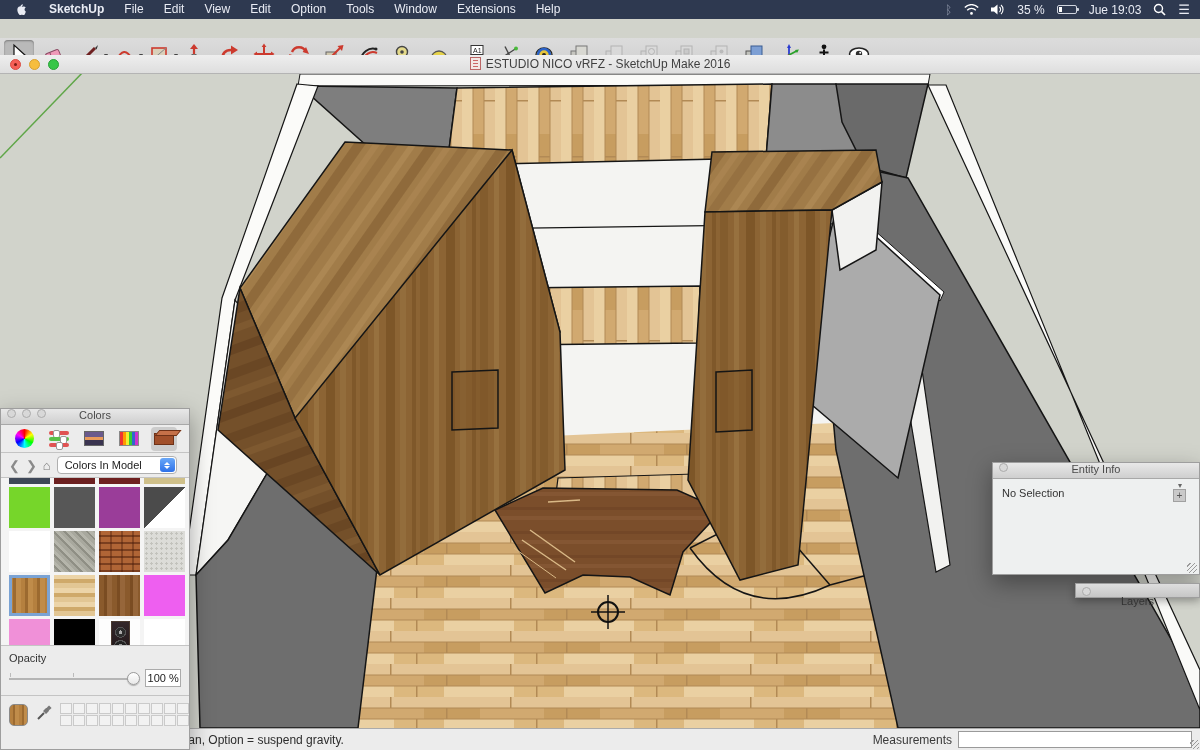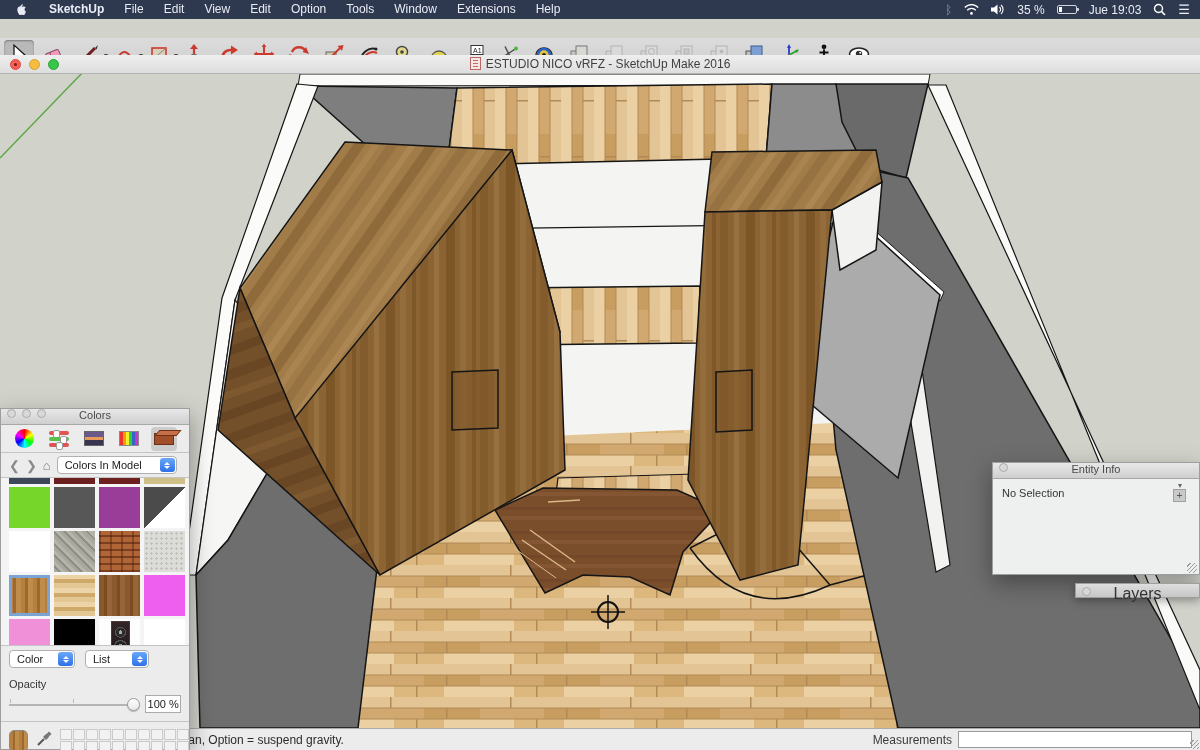--- a/index.html
+++ b/index.html
@@ -114,21 +114,21 @@
   .ei-body { position:relative; height:96px; font-size:11px; color:#333; }
   .ei-msg { position:absolute; left:9px; top:8px; }
   .ei-detail { position:absolute; right:12px; top:4px; width:14px; text-align:center; color:#666; }
   .ei-detail .tri { font-size:8px; line-height:6px; }
   .ei-detail .plus { width:13px; height:13px; background:#c9c9c9; border:1px solid #a0a0a0; font-size:10px; line-height:11px; color:#555; }
   .grip { position:absolute; right:2px; bottom:2px; width:10px; height:10px;
           background:repeating-linear-gradient(135deg,transparent 0 2px,#9a9a9a 2px 3px); }
 
   
   .layers-bar { left:1075px; top:583px; width:125px; height:15px; background:linear-gradient(#dedede,#c6c6c6); border:1px solid #9e9e9e; z-index:40; position:absolute; box-shadow:0 3px 8px rgba(0,0,0,.3); }
-  .layers-bar .ttxt { position:absolute; left:0; right:0; top:1px; text-align:center; font-size:16px; color:#333; }
+  .layers-bar .ttxt { position:absolute; left:0; right:0; top:11px; text-align:center; font-size:11px; color:#333; }
   .layers-bar .pdot { position:absolute; left:6px; top:3px; margin:0; }
 
   
   .statusbar { position:absolute; left:0; top:728px; width:1200px; height:22px; background:#ececec; border-top:1px solid #ababab; z-index:30; font-size:12px; color:#2c2c2c; }
   .sb-msg { position:absolute; left:170px; top:4px; }
   .sb-meas-label { position:absolute; right:248px; top:4px; color:#3a3a3a; }
   .sb-meas-input { position:absolute; right:8px; top:2px; width:234px; height:17px; background:#fff; border:1px solid #9a9a9a; font-size:11px; padding:0 4px; }
   .sb-grip { position:absolute; right:1px; bottom:1px; width:9px; height:9px; background:repeating-linear-gradient(135deg,transparent 0 2px,#9a9a9a 2px 3px); }
 </style>
 </head>
@@ -567,36 +567,20 @@
           <div class="sw sw-darkwood"></div>
           <div class="sw" style="background: rgb(238, 95, 240);"></div>
         </div>
         <div class="sw-row">
           <div class="sw" style="background: rgb(240, 144, 216);"></div>
           <div class="sw" style="background: rgb(0, 0, 0);"></div>
           <div class="sw sw-speaker"></div>
           <div class="sw" style="background: rgb(255, 255, 255);"></div>
         </div>
       </div>
-    <div class="cp-combos">
-      <span class="combo cp-mode">
-        <span>Color</span>
-        <span class="step">
-            <b class="up"></b>
-            <b class="dn"></b>
-          </span>
-      </span>
-      <span class="combo cp-list">
-        <span>List</span>
-        <span class="step">
-            <b class="up"></b>
-            <b class="dn"></b>
-          </span>
-      </span>
-    </div>
     <div class="cp-op">
       <div>Opacity</div>
       <div class="op-row">
         <span class="slider">
           <span class="track"></span>
             <span class="tick" style="left:1px"></span>
             <span class="tick" style="left:64px"></span>
           <span class="knob"></span>
         </span>
         <span class="op-val">100 %</span>

